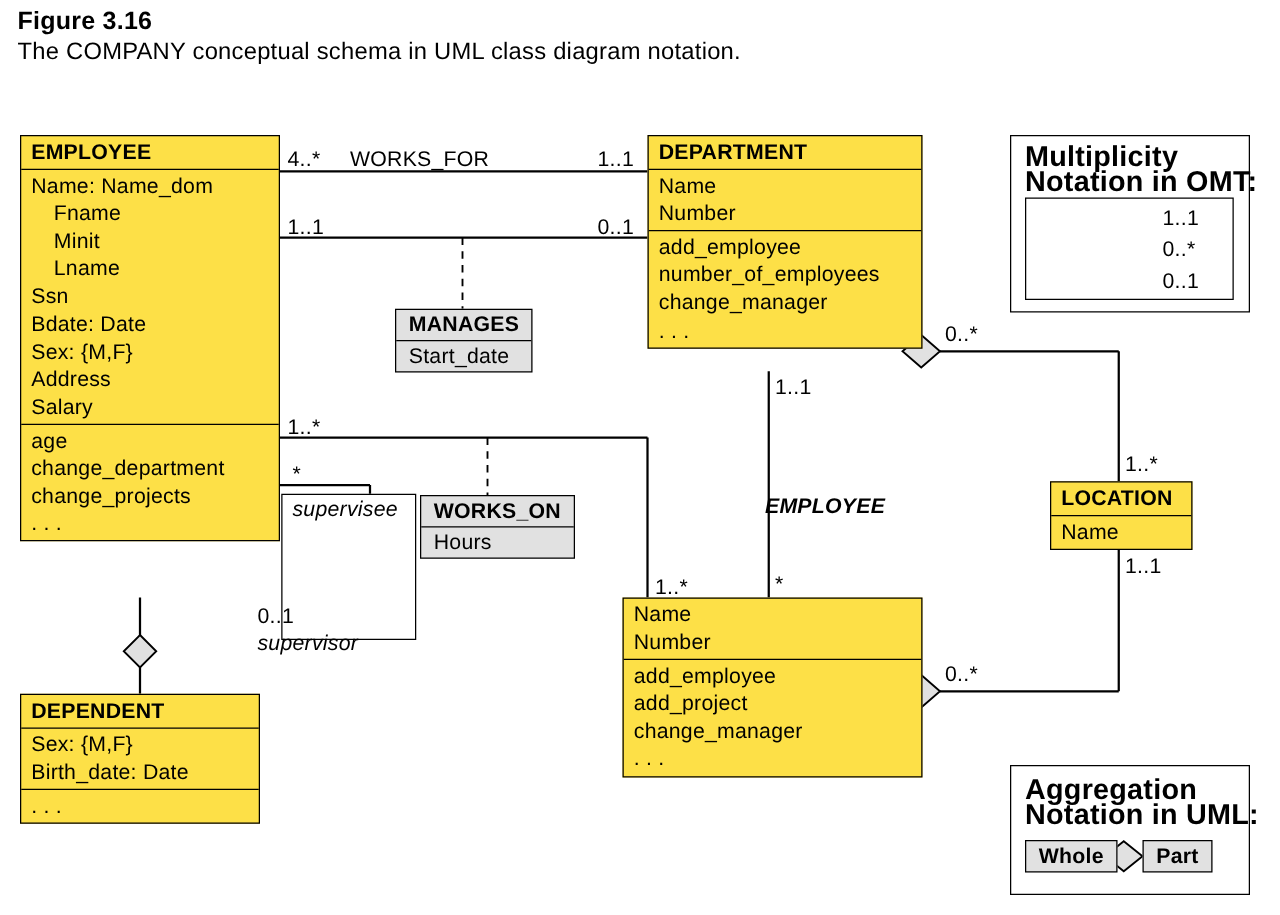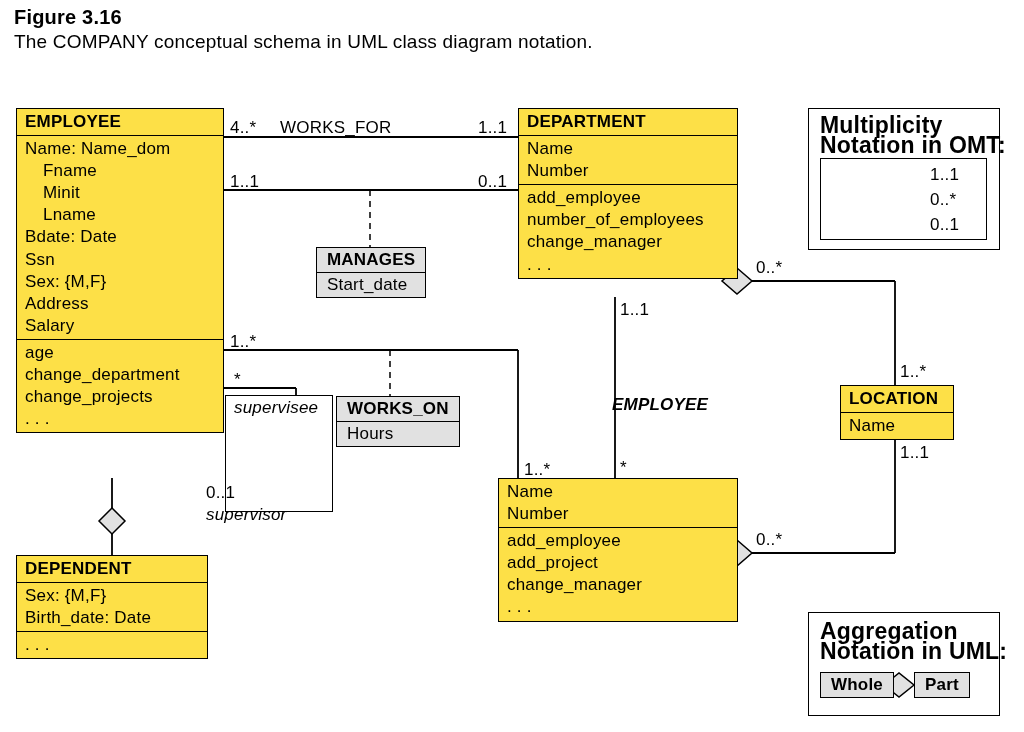--- a/index.html
+++ b/index.html
@@ -72,22 +72,22 @@
     <polygon points="884,685 899,673 914,685 899,697" fill="#e1e1e1" stroke="#000" stroke-width="1.5"></polygon>
   </svg>
 
   <div class="class-box" style="left:16px;top:108px;width:206px">
     <div class="hdr">EMPLOYEE</div>
     <div>
       <div>Name: Name_dom</div>
       <div style="padding-left:18px">Fname</div>
       <div style="padding-left:18px">Minit</div>
       <div style="padding-left:18px">Lname</div>
+      <div>Ssn</div>
       <div>Bdate: Date</div>
-      <div>Ssn</div>
       <div>Sex: {M,F}</div>
       <div>Address</div>
       <div>Salary</div>
     </div>
     <div>
       <div>age</div>
       <div>change_department</div>
       <div>change_projects</div>
       <div>. . .</div>
     </div>

